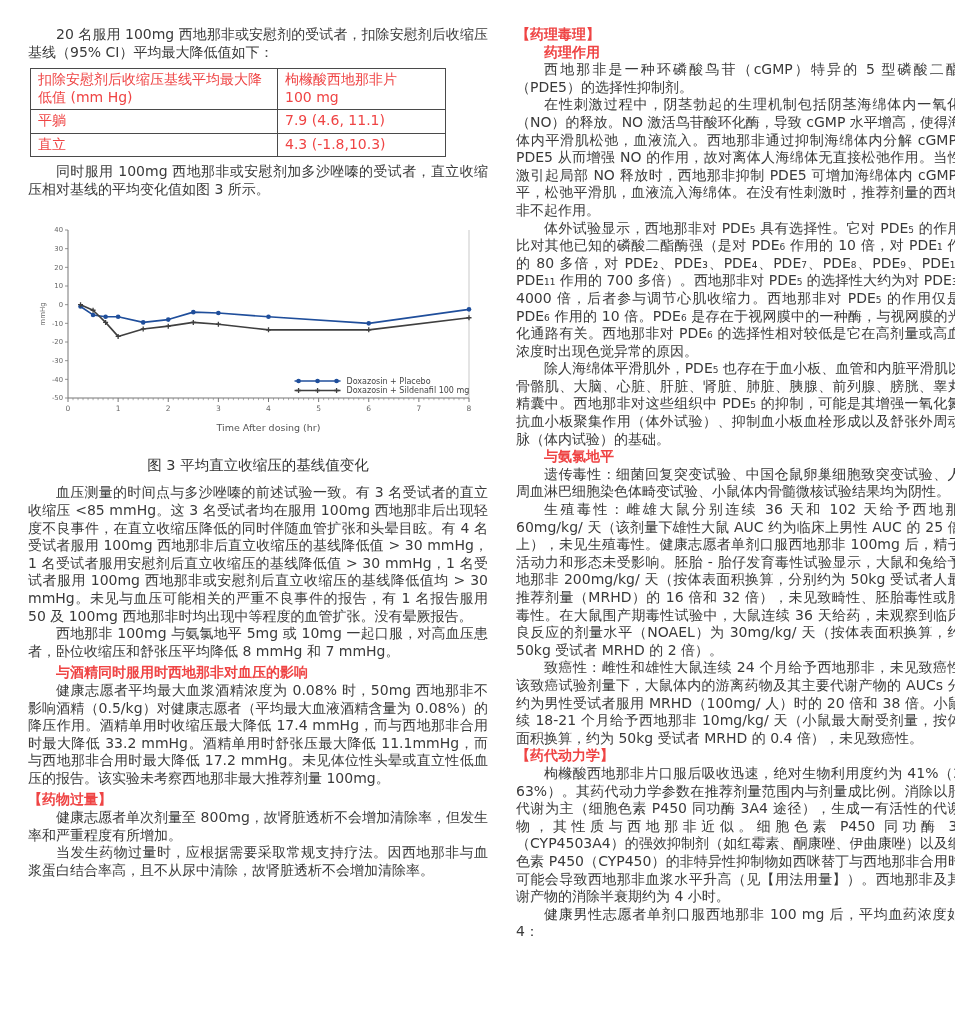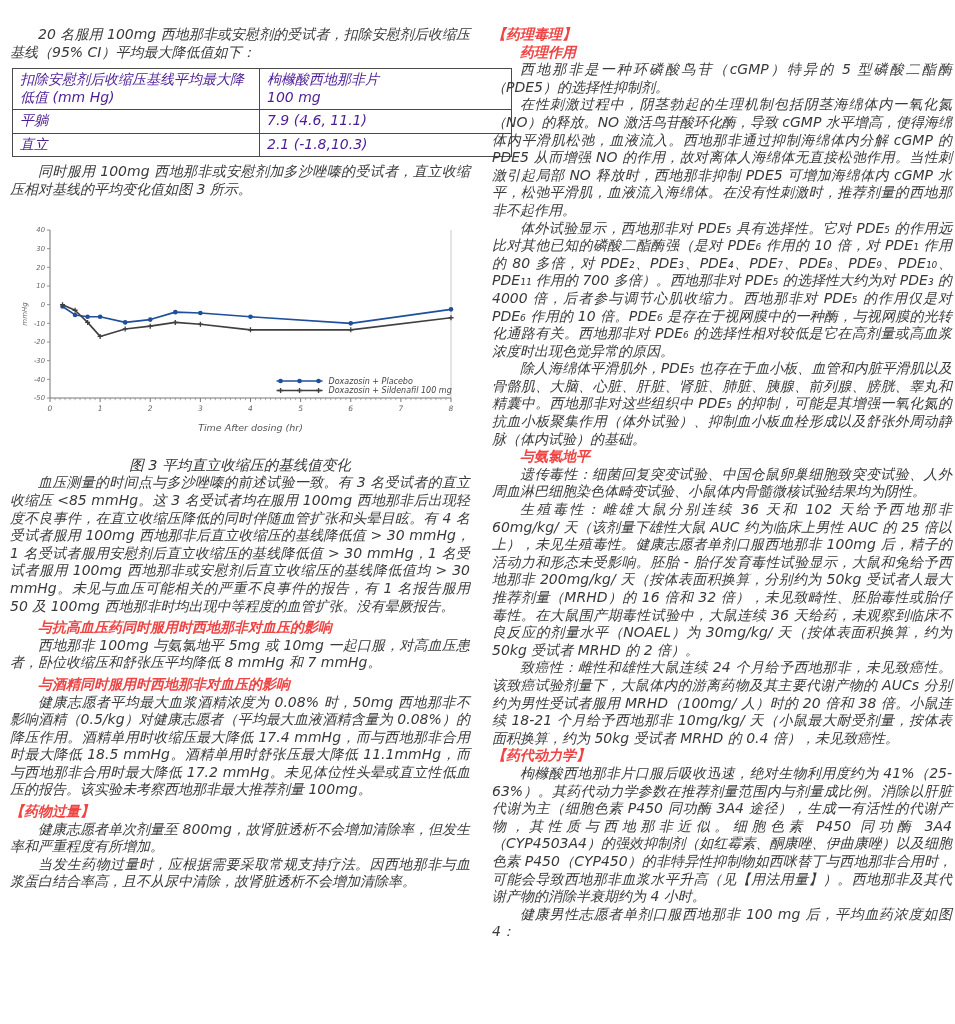--- a/index.html
+++ b/index.html
@@ -1,49 +1,48 @@
 <!DOCTYPE html>
 <html><head>
 <meta charset="utf-8">
 <style>
   html,body{margin:0;padding:0;background:#ffffff;}
   .page{
     width:955px;height:1024px;box-sizing:border-box;
-    padding:26px 10px 10px 10px;
+    padding:26px 10px 10px 28px;
     background:#ffffff;
-    display:flex;gap:22px;
+    display:flex;gap:28px;
     font-family:"DejaVu Sans","Liberation Sans",sans-serif;
     color:#3a3a3a;
     overflow:hidden;
-    font-style:italic;
   }
   .col{width:460px;flex:0 0 460px;}
   .para{
     margin:0;font-size:14px;line-height:17.6px;
     text-align:justify;text-indent:2em;
   }
   .heading{
     margin:0;font-size:14px;line-height:17.6px;font-weight:bold;
     text-indent:2em;color:#ef4444;
   }
   .heading.flush{text-indent:0;}
   table.bp{
-    border-collapse:collapse;margin:7px 0 6px 2px;width:500px;
-    font-size:14px;line-height:17.5px;color:#4c1d95;
+    border-collapse:collapse;margin:7px 0 6px 2px;width:416px;
+    font-size:14px;line-height:17.5px;color:#ef4444;
   }
   table.bp th,table.bp td{
     border:1.3px solid #4a4a4a;
     padding:2px 7px 3px 7px;
     font-weight:normal;text-align:left;vertical-align:top;
     white-space:pre-line;
   }
   table.bp th:first-child,table.bp td:first-child{width:232px;}
   figure.fig{margin:24px 0 0 10px;padding:0;width:440px;height:220px;}
   .fig-caption{
-    margin:14px 0 0 0;font-size:14.5px;line-height:18px;
+    margin:14px 0 10px 0;font-size:14.5px;line-height:18px;
     text-align:center;text-indent:0;color:#333333;
   }
   .sp-top{margin-top:4px;}
 </style>
 </head>
 <body>
 
 <div class="page">
 
   <div class="col">
@@ -55,21 +54,21 @@
           <th>扣除安慰剂后收缩压基线平均最大降低值 (mm Hg)</th>
           <th>枸橼酸西地那非片
 100 mg</th>
         </tr>
         <tr>
           <td>平躺</td>
           <td>7.9 (4.6, 11.1)</td>
         </tr>
         <tr>
           <td>直立</td>
-          <td>2.1 (-1.8,10.3)</td>
+          <td>4.3 (-1.8,10.3)</td>
         </tr>
       </tbody>
     </table>
 
     <p class="para">同时服用 100mg 西地那非或安慰剂加多沙唑嗪的受试者，直立收缩压相对基线的平均变化值如图 3 所示。</p>
 
     <figure class="fig">
       <svg id="chart" width="440" height="220" viewBox="0 0 440 220">
           <line x1="431" y1="8" x2="431" y2="176" stroke="#c9c9c9" stroke-width="1"></line>
           <line x1="30" y1="8" x2="30" y2="176" stroke="#777777" stroke-width="1"></line>
@@ -219,24 +218,23 @@
           <path d="M258.06499999999994 168.5H263.06499999999994M260.56499999999994 166V171" stroke="#3f3f3f" stroke-width="1.3" fill="none"></path>
           <path d="M277.06499999999994 168.5H282.06499999999994M279.56499999999994 166V171" stroke="#3f3f3f" stroke-width="1.3" fill="none"></path>
           <path d="M296.06499999999994 168.5H301.06499999999994M298.56499999999994 166V171" stroke="#3f3f3f" stroke-width="1.3" fill="none"></path>
           <text x="308.56499999999994" y="171.1" font-size="8" fill="#444444">Doxazosin + Sildenafil 100 mg</text>
         </svg>
     </figure>
 
     <p class="fig-caption">图 3 平均直立收缩压的基线值变化</p>
 
     <p class="para">血压测量的时间点与多沙唑嗪的前述试验一致。有 3 名受试者的直立收缩压 &lt;85 mmHg。这 3 名受试者均在服用 100mg 西地那非后出现轻度不良事件，在直立收缩压降低的同时伴随血管扩张和头晕目眩。有 4 名受试者服用 100mg 西地那非后直立收缩压的基线降低值 &gt; 30 mmHg，1 名受试者服用安慰剂后直立收缩压的基线降低值 &gt; 30 mmHg，1 名受试者服用 100mg 西地那非或安慰剂后直立收缩压的基线降低值均 &gt; 30 mmHg。未见与血压可能相关的严重不良事件的报告，有 1 名报告服用 50 及 100mg 西地那非时均出现中等程度的血管扩张。没有晕厥报告。</p>
-    <p class="heading sp-top">与抗高血压药同时服用时西地那非对血压的影响</p>
     <p class="para">西地那非 100mg 与氨氯地平 5mg 或 10mg 一起口服，对高血压患者，卧位收缩压和舒张压平均降低 8 mmHg 和 7 mmHg。</p>
     <p class="heading sp-top">与酒精同时服用时西地那非对血压的影响</p>
-    <p class="para">健康志愿者平均最大血浆酒精浓度为 0.08% 时，50mg 西地那非不影响酒精（0.5/kg）对健康志愿者（平均最大血液酒精含量为 0.08%）的降压作用。酒精单用时收缩压最大降低 17.4 mmHg，而与西地那非合用时最大降低 18.5 mmHg。酒精单用时舒张压最大降低 11.1mmHg，而与西地那非合用时最大降低 17.2 mmHg。未见体位性头晕或直立性低血压的报告。该实验未考察西地那非最大推荐剂量 100mg。</p>
+    <p class="para">健康志愿者平均最大血浆酒精浓度为 0.08% 时，50mg 西地那非不影响酒精（0.5/kg）对健康志愿者（平均最大血液酒精含量为 0.08%）的降压作用。酒精单用时收缩压最大降低 17.4 mmHg，而与西地那非合用时最大降低 33.2 mmHg。酒精单用时舒张压最大降低 11.1mmHg，而与西地那非合用时最大降低 17.2 mmHg。未见体位性头晕或直立性低血压的报告。该实验未考察西地那非最大推荐剂量 100mg。</p>
     <p class="heading flush sp-top">【药物过量】</p>
     <p class="para">健康志愿者单次剂量至 800mg，故肾脏透析不会增加清除率，但发生率和严重程度有所增加。</p>
     <p class="para">当发生药物过量时，应根据需要采取常规支持疗法。因西地那非与血浆蛋白结合率高，且不从尿中清除，故肾脏透析不会增加清除率。</p>
   </div>
 
   <div class="col">
     <p class="heading flush">【药理毒理】</p>
     <p class="heading">药理作用</p>
     <p class="para">西地那非是一种环磷酸鸟苷（cGMP）特异的 5 型磷酸二酯酶（PDE5）的选择性抑制剂。</p>
     <p class="para">在性刺激过程中，阴茎勃起的生理机制包括阴茎海绵体内一氧化氮（NO）的释放。NO 激活鸟苷酸环化酶，导致 cGMP 水平增高，使得海绵体内平滑肌松弛，血液流入。西地那非通过抑制海绵体内分解 cGMP 的 PDE5 从而增强 NO 的作用，故对离体人海绵体无直接松弛作用。当性刺激引起局部 NO 释放时，西地那非抑制 PDE5 可增加海绵体内 cGMP 水平，松弛平滑肌，血液流入海绵体。在没有性刺激时，推荐剂量的西地那非不起作用。</p>

